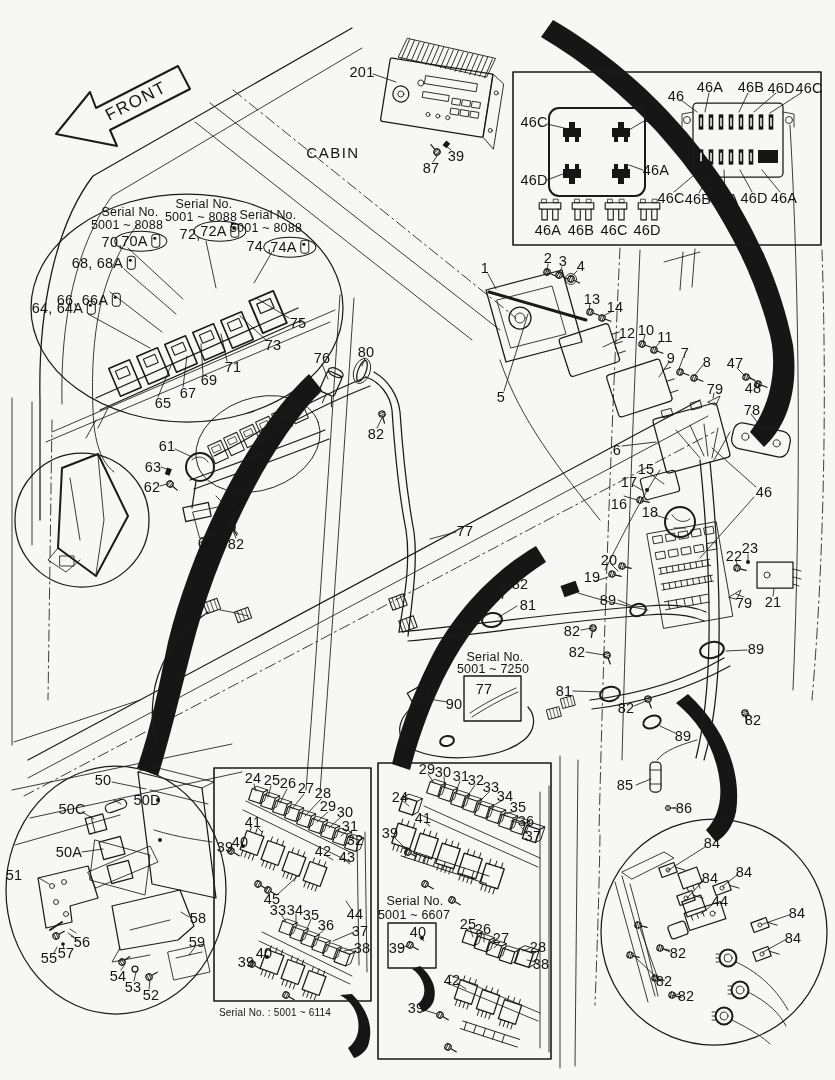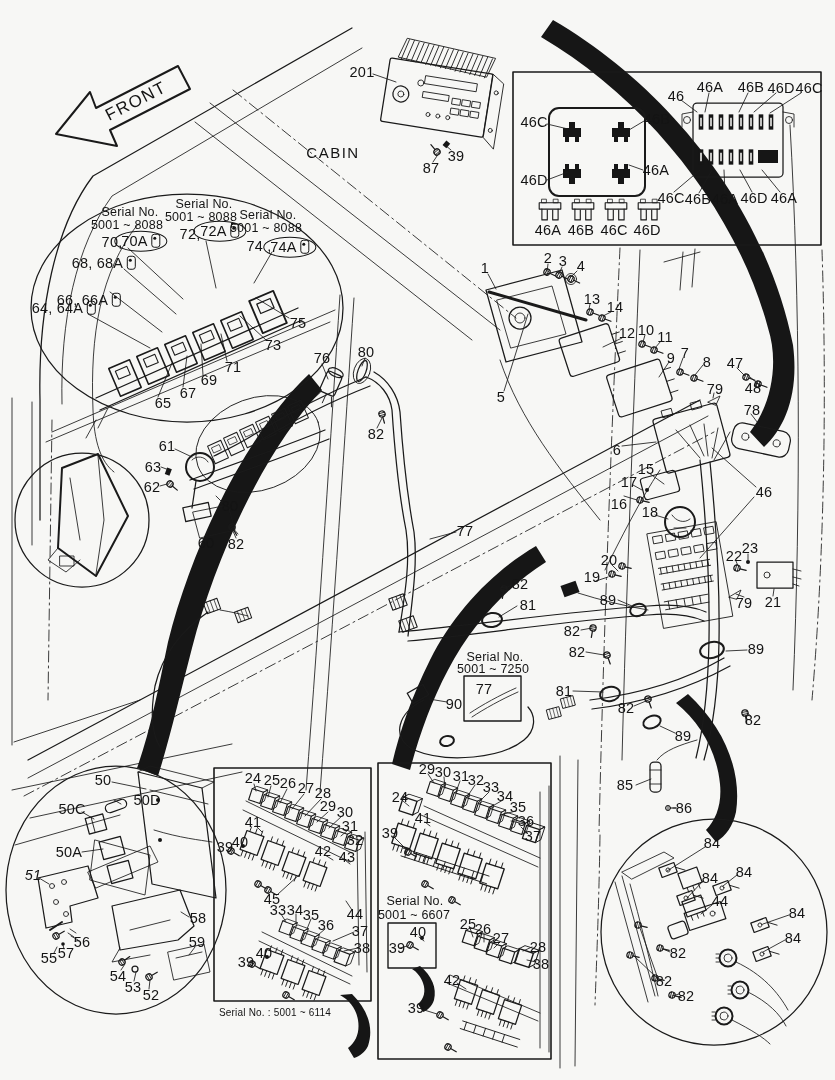--- a/index.html
+++ b/index.html
@@ -890,21 +890,21 @@
         </div>
         <div class="lbl" style="left: 103px; top: 800px; transform: translate(-50%, -50%); margin-left: 44px;">
           <span>50D</span>
         </div>
         <div class="lbl" style="left: 72px; top: 809px; transform: translate(-50%, -50%);">
           <span>50C</span>
         </div>
         <div class="lbl" style="left: 69px; top: 852px; transform: translate(-50%, -50%);">
           <span>50A</span>
         </div>
-        <div class="lbl" style="left: 33px; top: 875px; transform: translate(-50%, -50%); font-style: italic;">
+        <div class="lbl" style="left: 14px; top: 875px; transform: translate(-50%, -50%);">
           <span>51</span>
         </div>
         <div class="lbl" style="left: 198px; top: 918px; transform: translate(-50%, -50%);">
           <span>58</span>
         </div>
         <div class="lbl" style="left: 197px; top: 942px; transform: translate(-50%, -50%);">
           <span>59</span>
         </div>
         <div class="lbl" style="left: 82px; top: 942px; transform: translate(-50%, -50%);">
           <span>56</span>

